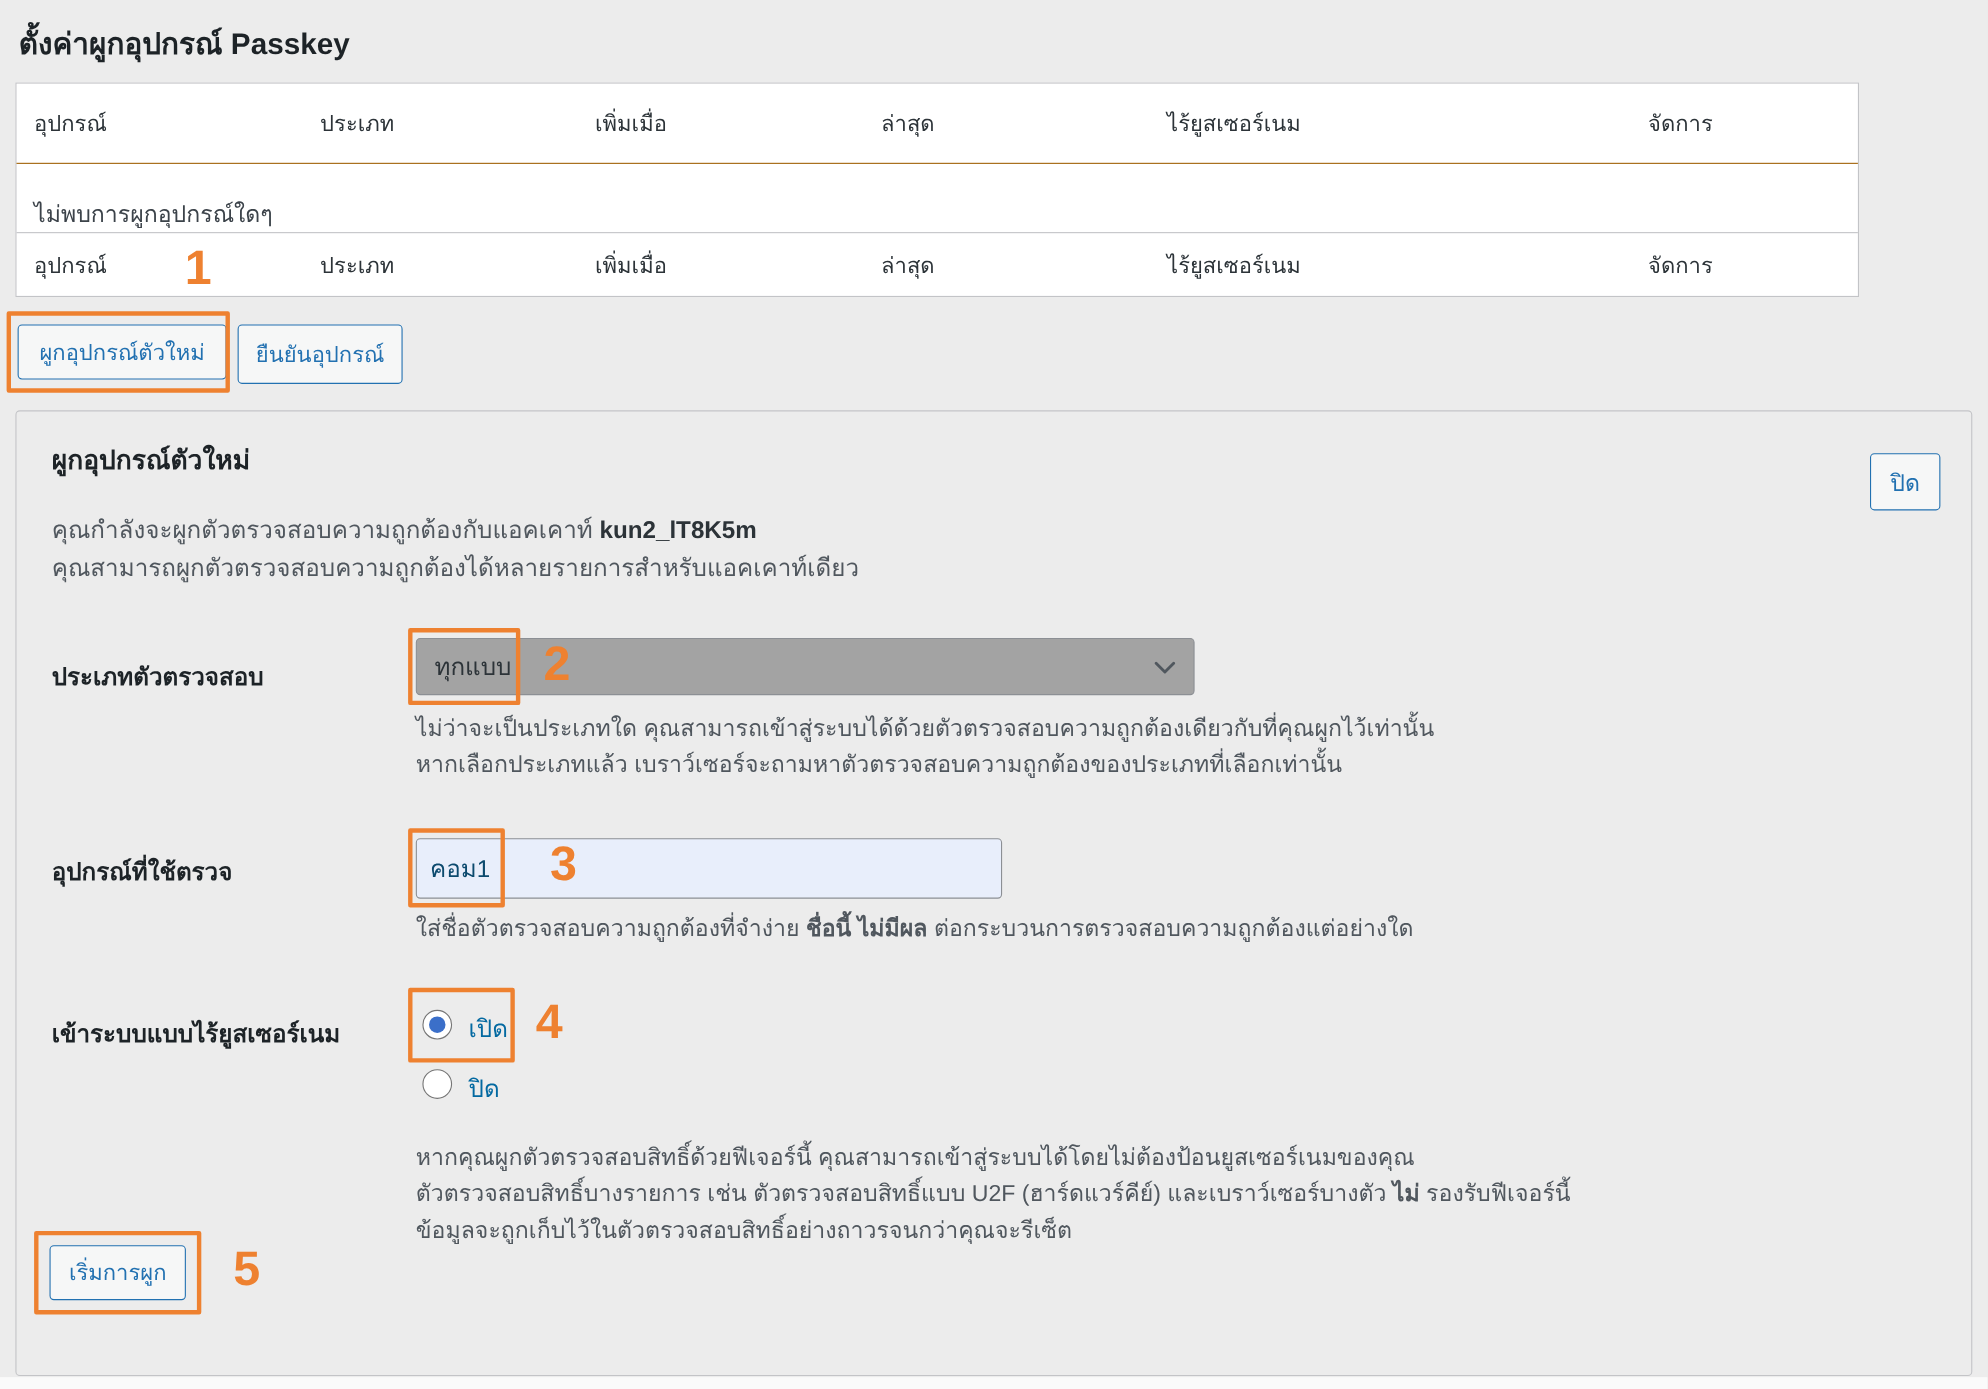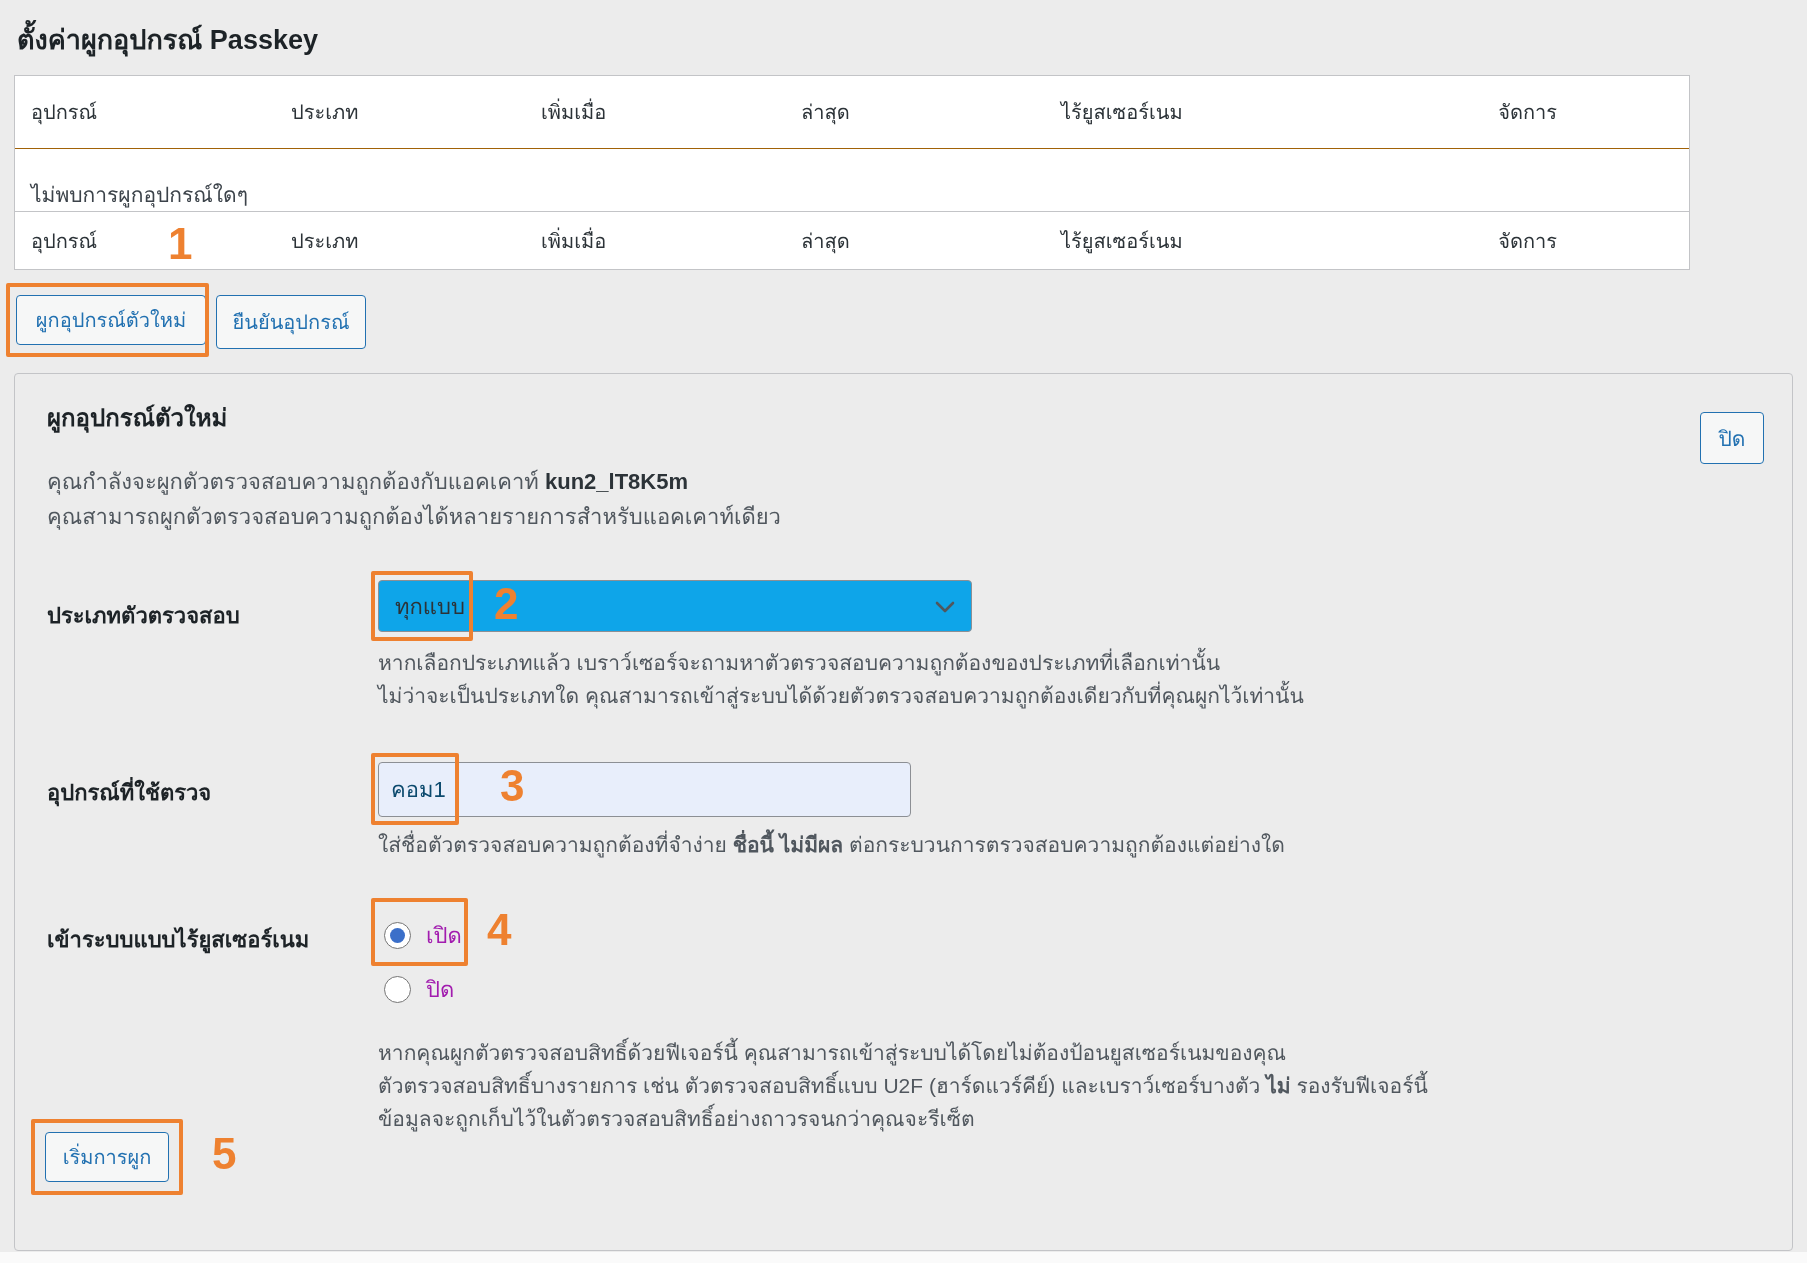--- a/index.html
+++ b/index.html
@@ -40,39 +40,39 @@
   .panel-title { left:47px; top:398px; font-size:24px; font-weight:700; color:#1d2327; }
   .intro { left:47px; top:464px; font-size:22px; color:#50575e; line-height:35px; }
   .account { font-weight:700; color:#2c3338; }
 
   .field-label { font-size:22px; font-weight:700; color:#1d2327; white-space:nowrap; }
   .lab-type { left:47px; top:598px; }
   .lab-name { left:47px; top:775px; }
   .lab-userless { left:47px; top:922px; }
 
   .select-box {
-    left:378px; top:580px; width:594px; height:52px;
-    background:#0ea5e9; border:1px solid #8c8f94; border-radius:4px;
+    left:378px; top:580px; width:708px; height:52px;
+    background:#a3a3a3; border:1px solid #8c8f94; border-radius:4px;
     display:flex; align-items:center; justify-content:space-between;
     padding:0 16px; box-sizing:border-box; font-size:22px; color:#2c3338; cursor:pointer;
   }
 
   .text-input {
     left:378px; top:762px; width:533px; height:55px;
     background:#e8eefb; border:1px solid #8c8f94; border-radius:4px;
     font-size:22px; color:#0c4a6e; padding:0 12px; box-sizing:border-box; font-family:inherit;
   }
 
   .help { font-size:21px; color:#50575e; line-height:33px; white-space:nowrap; }
   .help-type { left:378px; top:646px; }
   .help-name { left:378px; top:828px; }
   .help-userless { left:378px; top:1036px; }
   .help b { color:#50575e; }
 
-  .radio-row { display:flex; align-items:center; gap:15px; font-size:22px; color:#a21caf; cursor:pointer; }
+  .radio-row { display:flex; align-items:flex-start; gap:15px; font-size:22px; color:#0369a1; cursor:pointer; }
   .radio-on  { left:384px; top:918px; }
   .radio-off { left:384px; top:972px; }
   .radio-circle { width:27px; height:27px; border-radius:50%; background:#fff; border:1px solid #757575; position:relative; box-sizing:border-box; flex:0 0 auto; }
   .radio-circle.checked::after { content:""; position:absolute; inset:5px; border-radius:50%; background:#3b6fc9; }
 
   
   .ann-box { border:4px solid #ee8130; border-radius:2px; pointer-events:none; box-sizing:border-box; }
   .ann-1 { left:6px;   top:283px;  width:203px; height:74px; }
   .ann-2 { left:371px; top:571px;  width:102px; height:70px; }
   .ann-3 { left:371px; top:753px;  width:88px;  height:72px; }
@@ -131,22 +131,22 @@
 <div class="abs field-label lab-type">ประเภทตัวตรวจสอบ</div>
 <div class="abs select-box">
   <span>ทุกแบบ</span>
   <span>
     <svg width="20" height="12" viewBox="0 0 20 12">
         <path d="M2 2 L10 10 L18 2" fill="none" stroke="#50575e" stroke-width="2.6" stroke-linecap="round" stroke-linejoin="round"></path>
       </svg>
   </span>
 </div>
 <div class="abs help help-type">
+  <div>ไม่ว่าจะเป็นประเภทใด คุณสามารถเข้าสู่ระบบได้ด้วยตัวตรวจสอบความถูกต้องเดียวกับที่คุณผูกไว้เท่านั้น</div>
   <div>หากเลือกประเภทแล้ว เบราว์เซอร์จะถามหาตัวตรวจสอบความถูกต้องของประเภทที่เลือกเท่านั้น</div>
-  <div>ไม่ว่าจะเป็นประเภทใด คุณสามารถเข้าสู่ระบบได้ด้วยตัวตรวจสอบความถูกต้องเดียวกับที่คุณผูกไว้เท่านั้น</div>
 </div>
 
 <div class="abs field-label lab-name">อุปกรณ์ที่ใช้ตรวจ</div>
 <input class="abs text-input" type="text" value="คอม1" style="">
 <div class="abs help help-name">
   <span>ใส่ชื่อตัวตรวจสอบความถูกต้องที่จำง่าย </span><b>ชื่อนี้ ไม่มีผล</b><span> ต่อกระบวนการตรวจสอบความถูกต้องแต่อย่างใด</span>
 </div>
 
 <div class="abs field-label lab-userless">เข้าระบบแบบไร้ยูสเซอร์เนม</div>
 <div class="abs radio-row radio-on">

